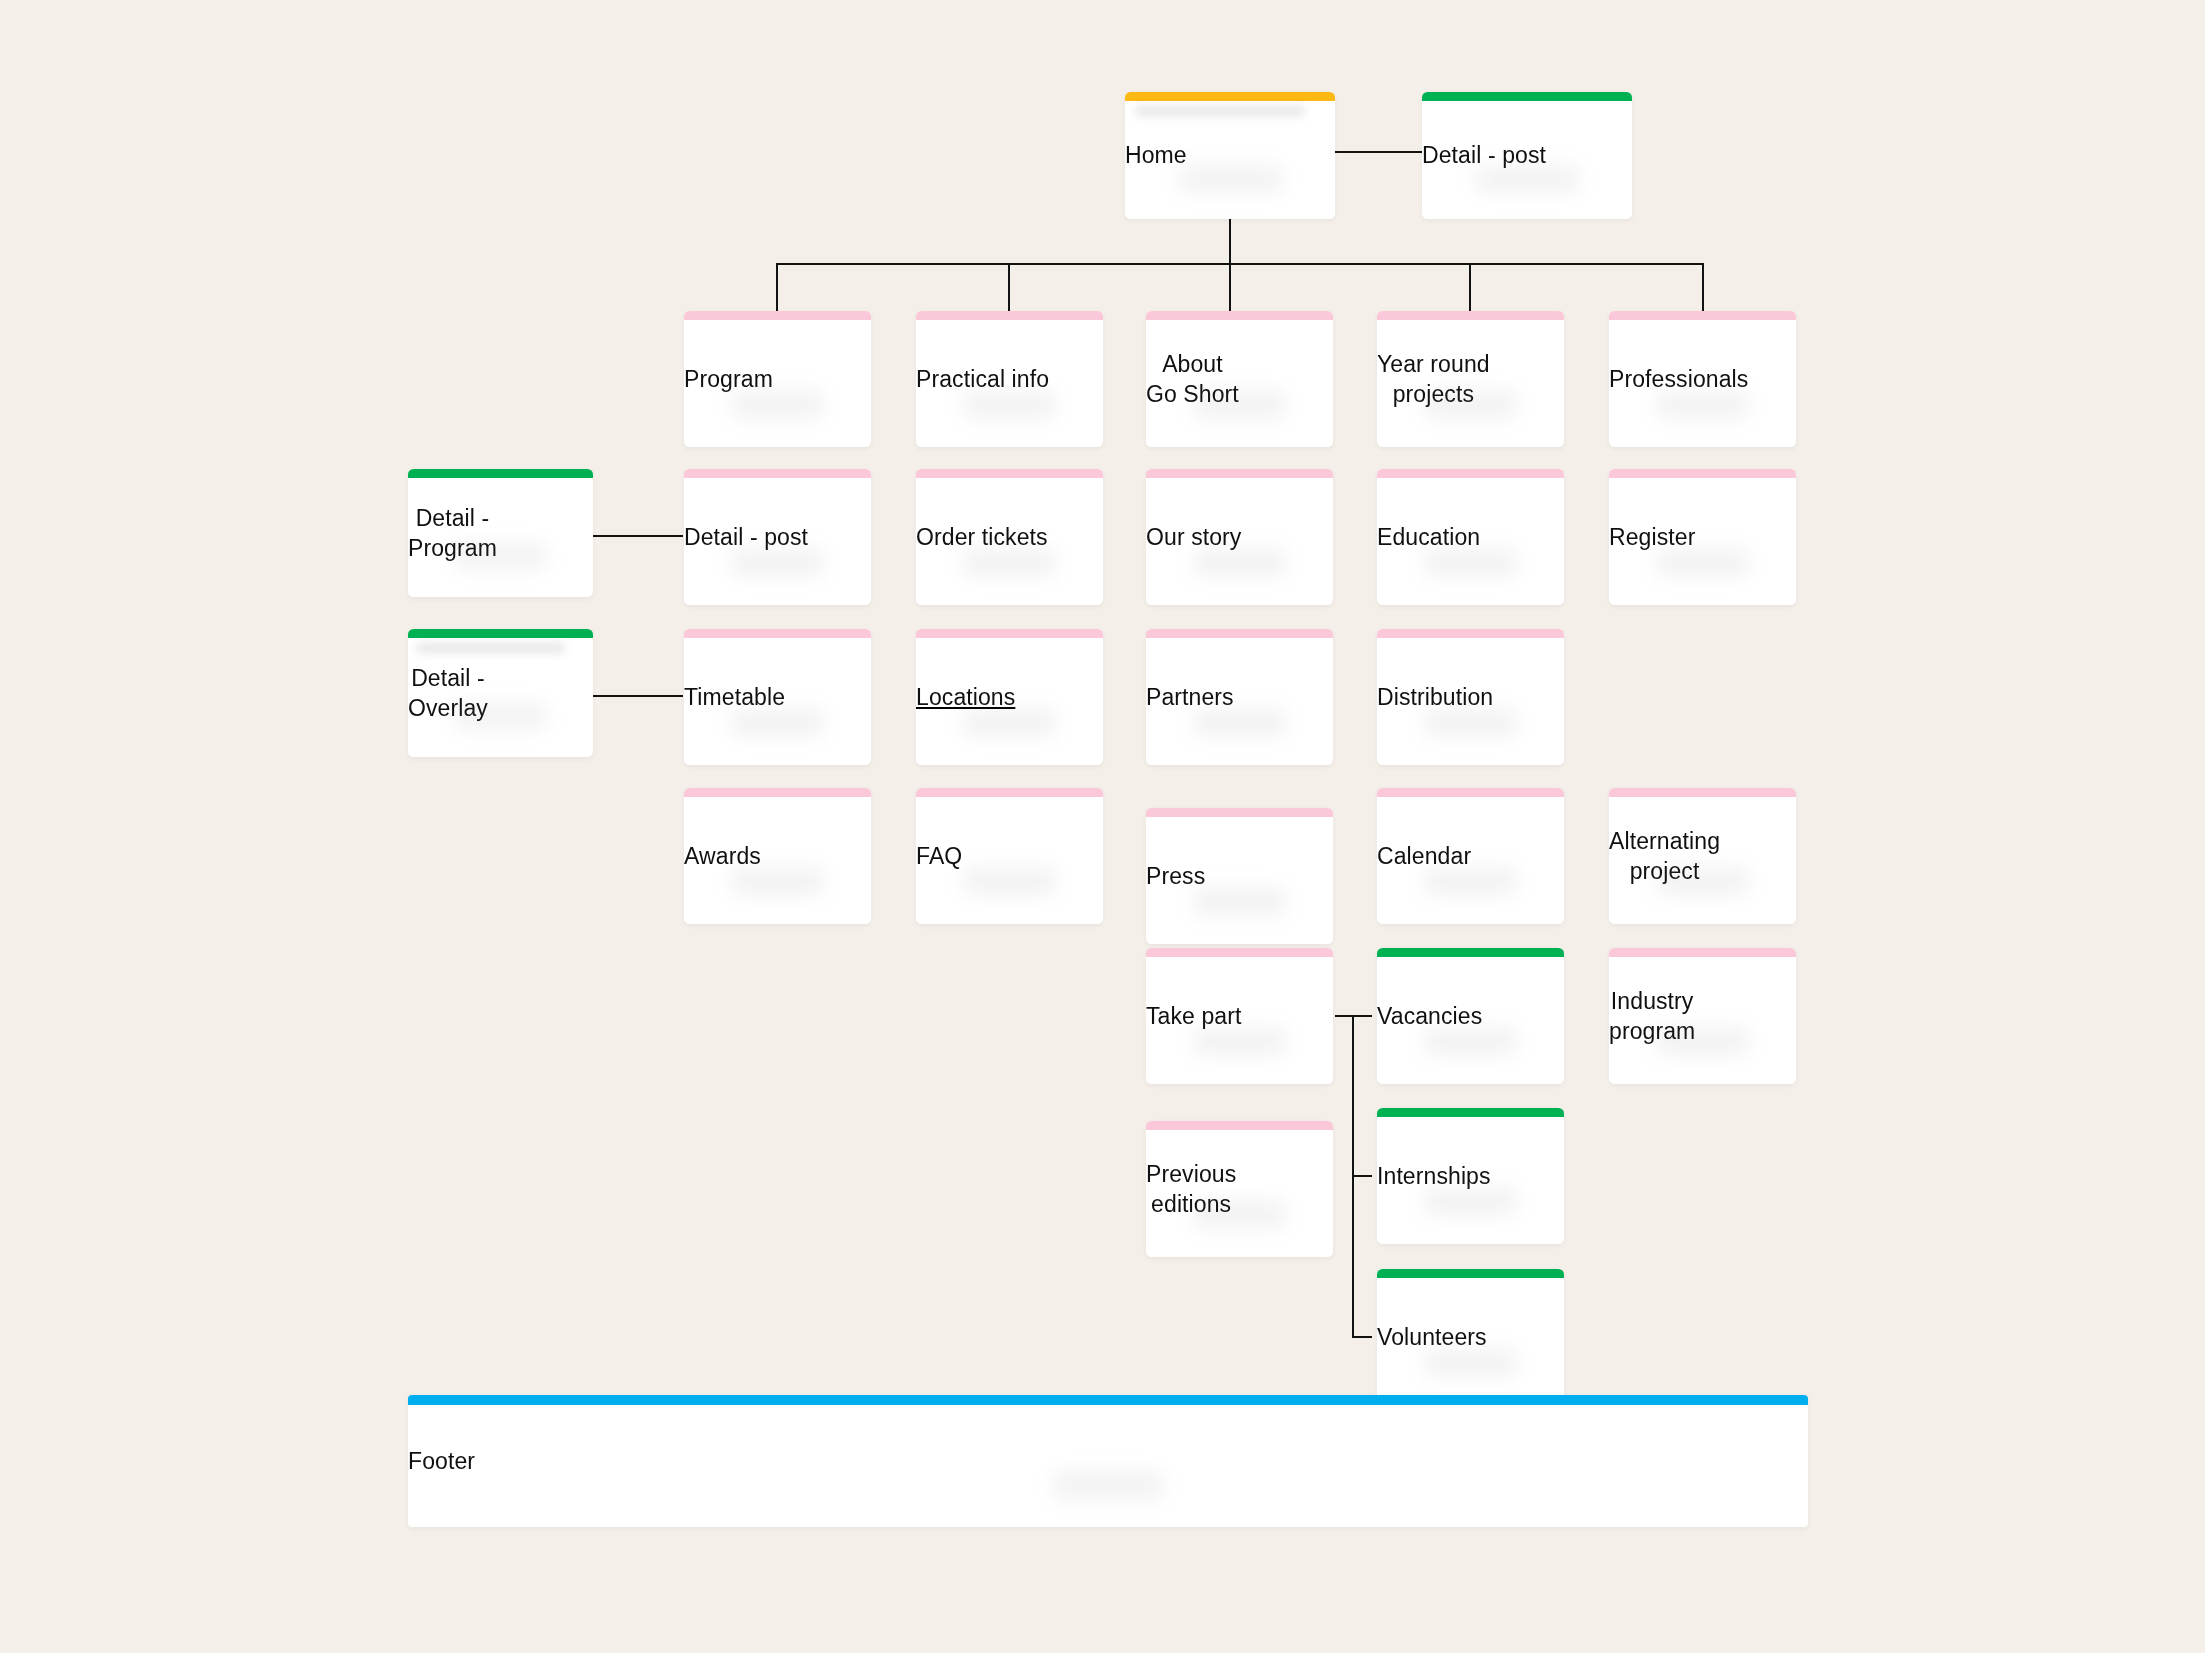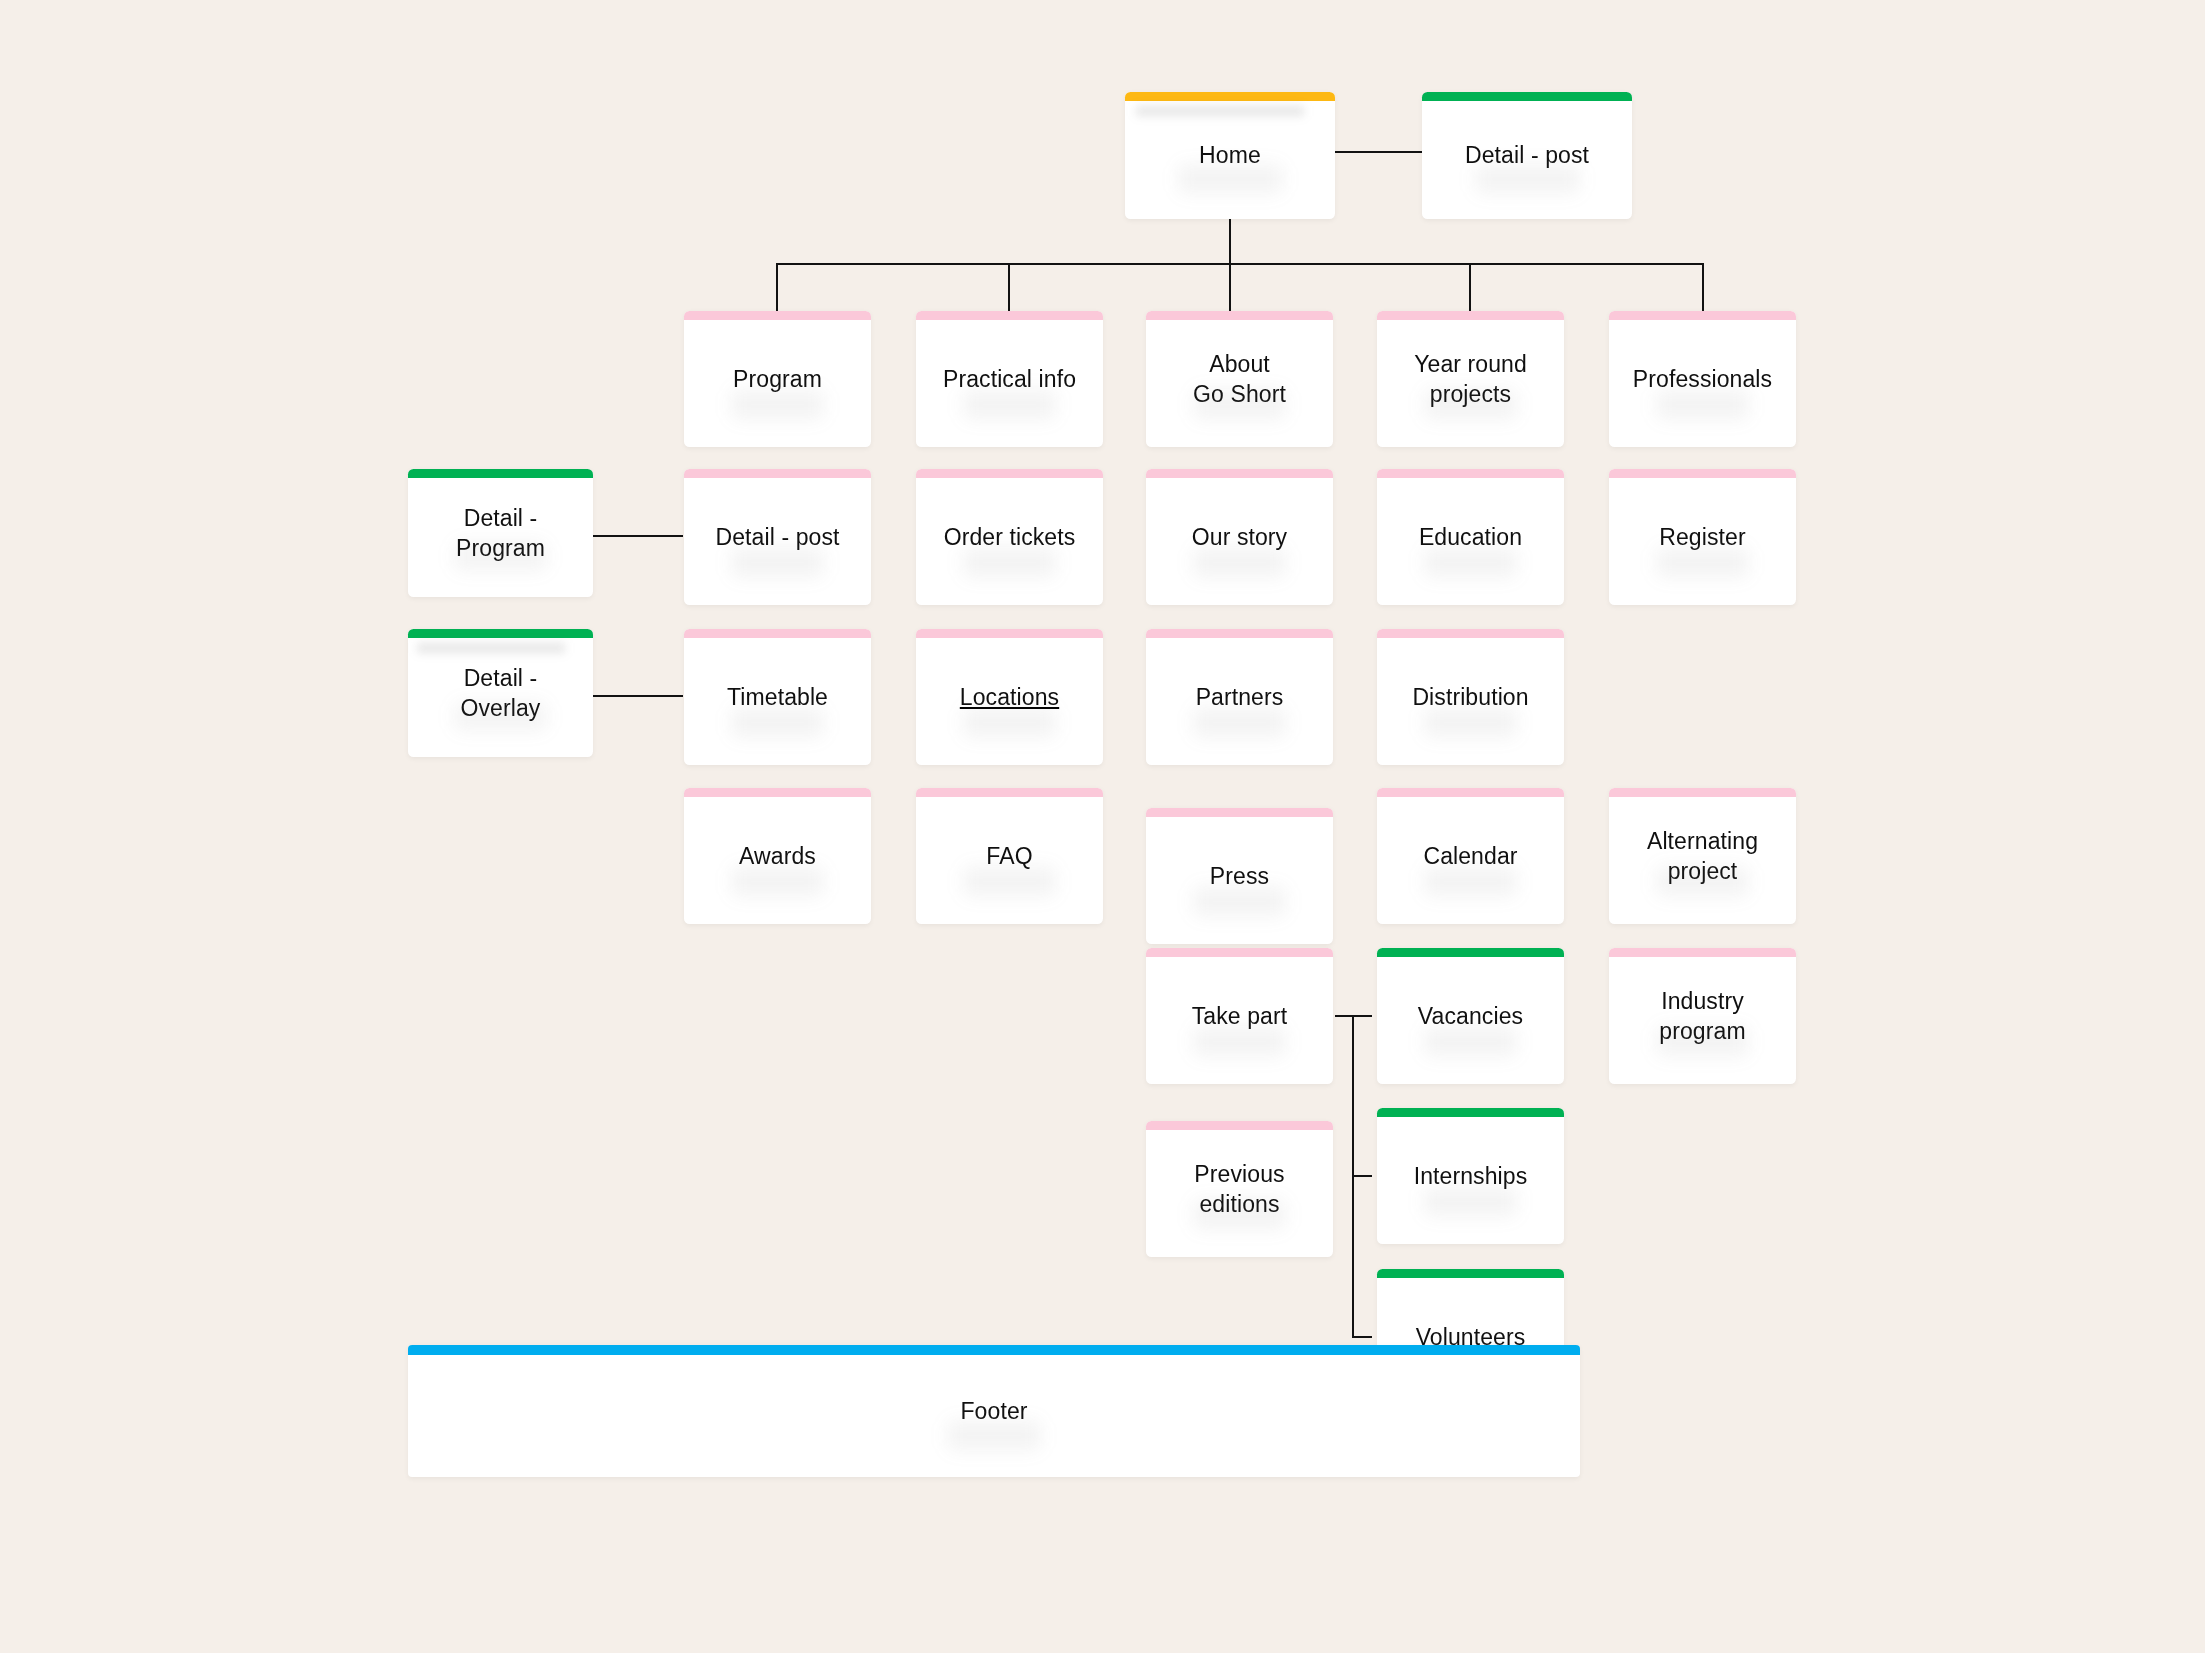--- a/index.html
+++ b/index.html
@@ -9,21 +9,21 @@
     font-family:"Liberation Sans", sans-serif;
     position:relative; overflow:hidden;
   }
   .canvas { position:absolute; inset:0; }
 
   .card {
     position:absolute;
     background:#ffffff;
     border-radius:5.5px;
     box-shadow:0 1.4px 5.5px rgba(0,0,0,0.05);
-    display:flex; align-items:center; justify-content:center;
+    display:flex; align-items:center; 
     --accent:#fcc9da;
   }
   .card::before {
     content:"";
     position:absolute; top:0; left:0; right:0; height:9px;
     background:var(--accent);
     border-radius:5.5px 5.5px 0 0;
   }
   .card .ghost {
     position:absolute; left:25%; right:25%; top:57%; height:23%;
@@ -192,19 +192,19 @@
   <div class="card" style="left: 1377px; top: 1108px; width: 187px; height: 136px; --accent: #00b153;">
     <span class="label">Internships</span>
     <span class="ghost"></span>
   </div>
 
   <div class="card" style="left: 1377px; top: 1269px; width: 187px; height: 136px; --accent: #00b153;">
     <span class="label">Volunteers</span>
     <span class="ghost"></span>
   </div>
 
-  <div class="card footer-card" style="left: 408px; top: 1345px; width: 1172px; height: 132px; --accent: #00adef;">
+  <div class="card footer-card" style="left: 408px; top: 1395px; width: 1400px; height: 132px; --accent: #00adef;">
     <span class="label">Footer</span>
     <span class="ghost" style="left:46%; right:46%;"></span>
   </div>
 
 </div>
 
 
 </body></html>

